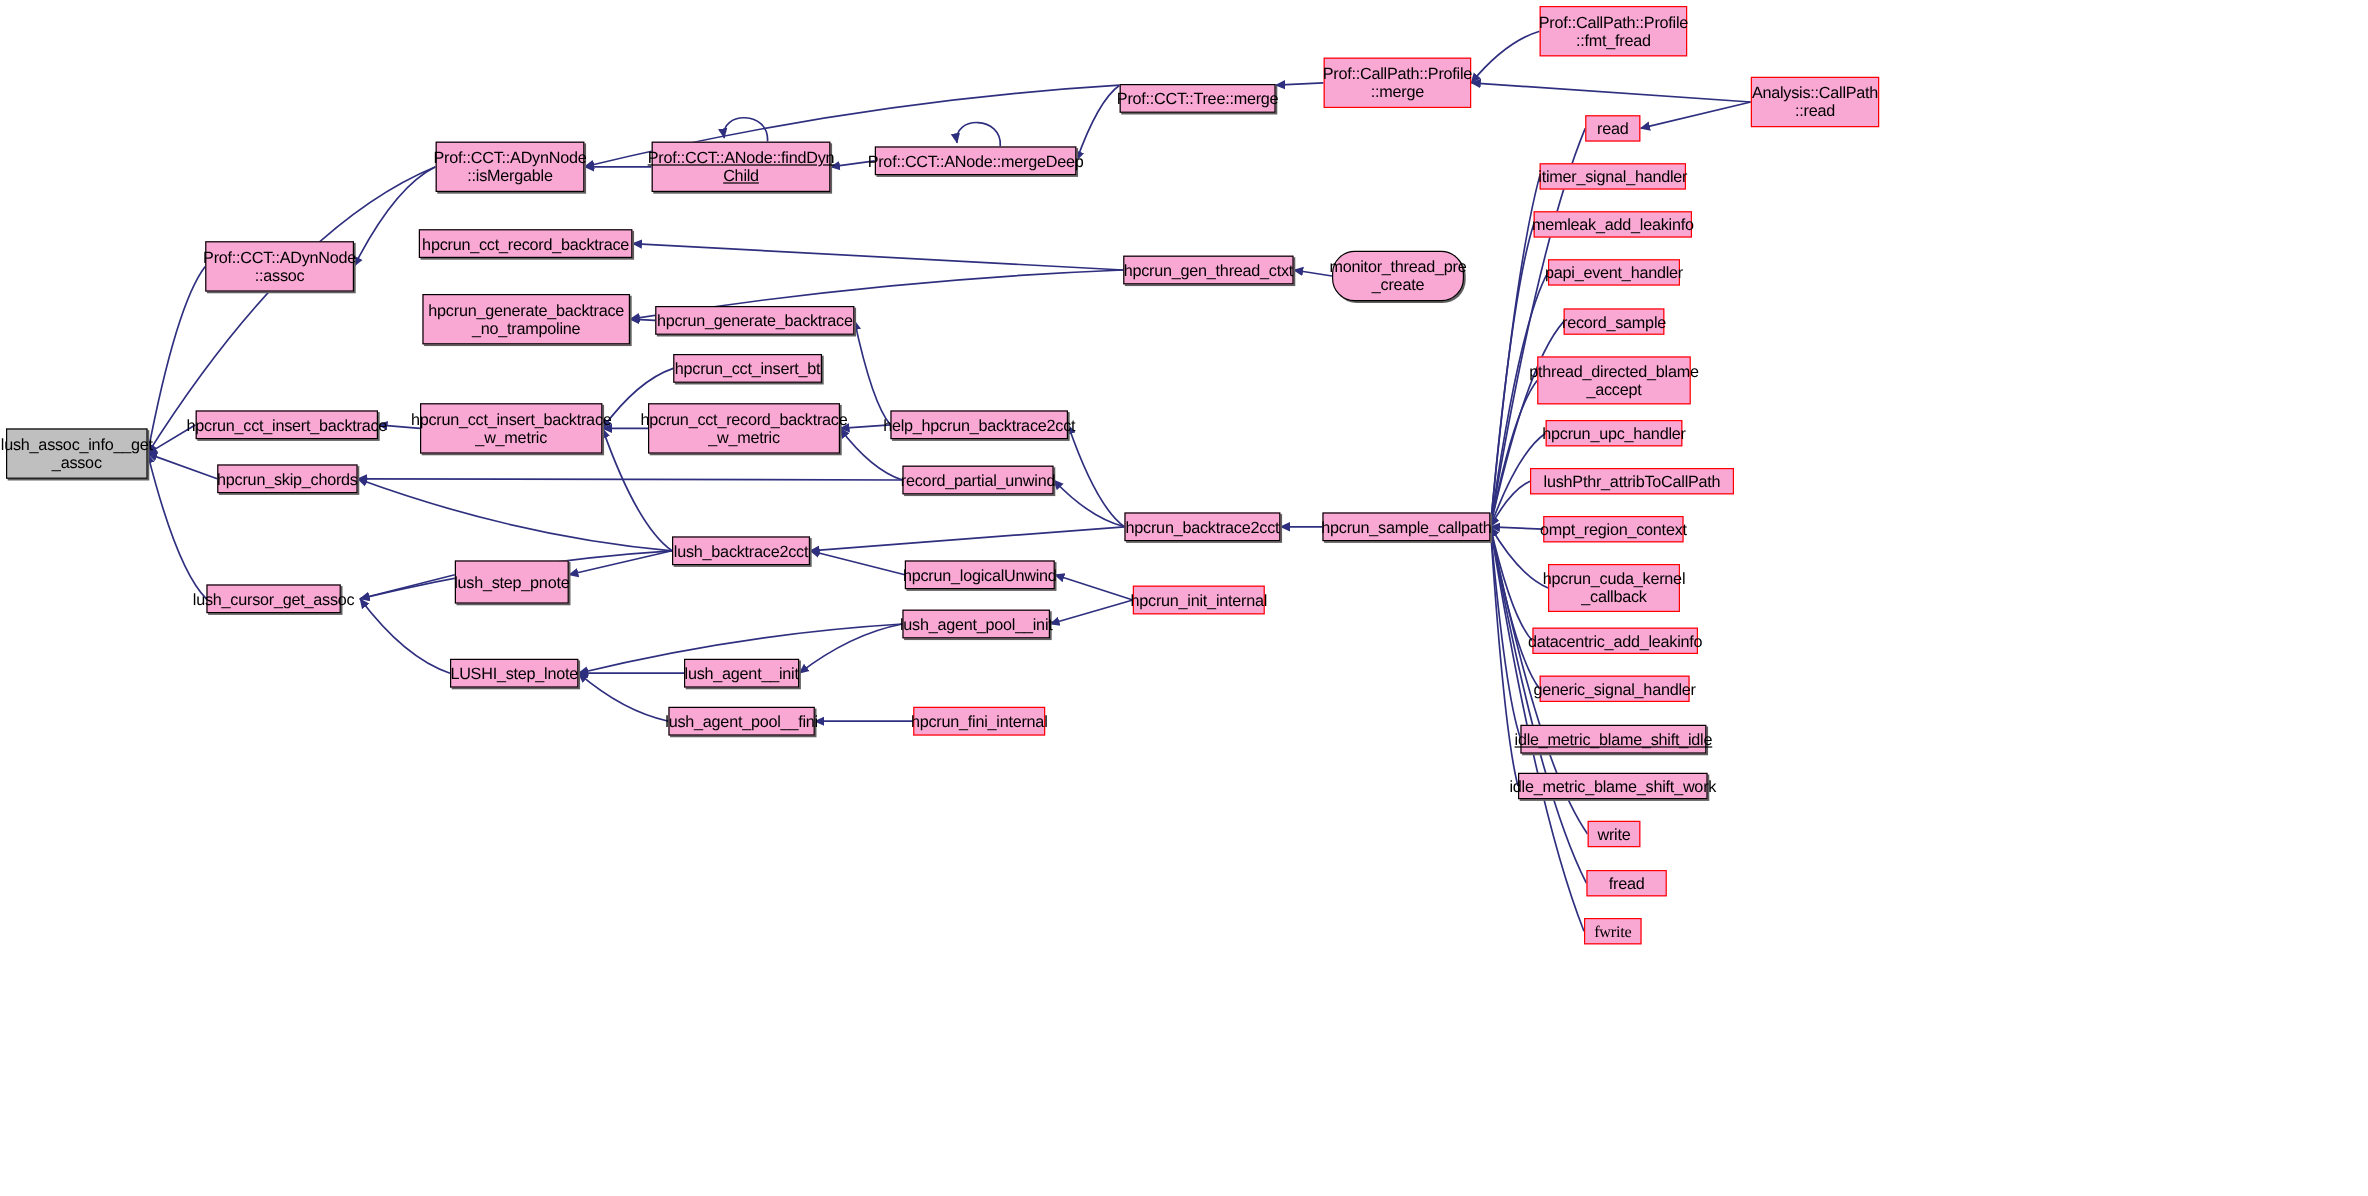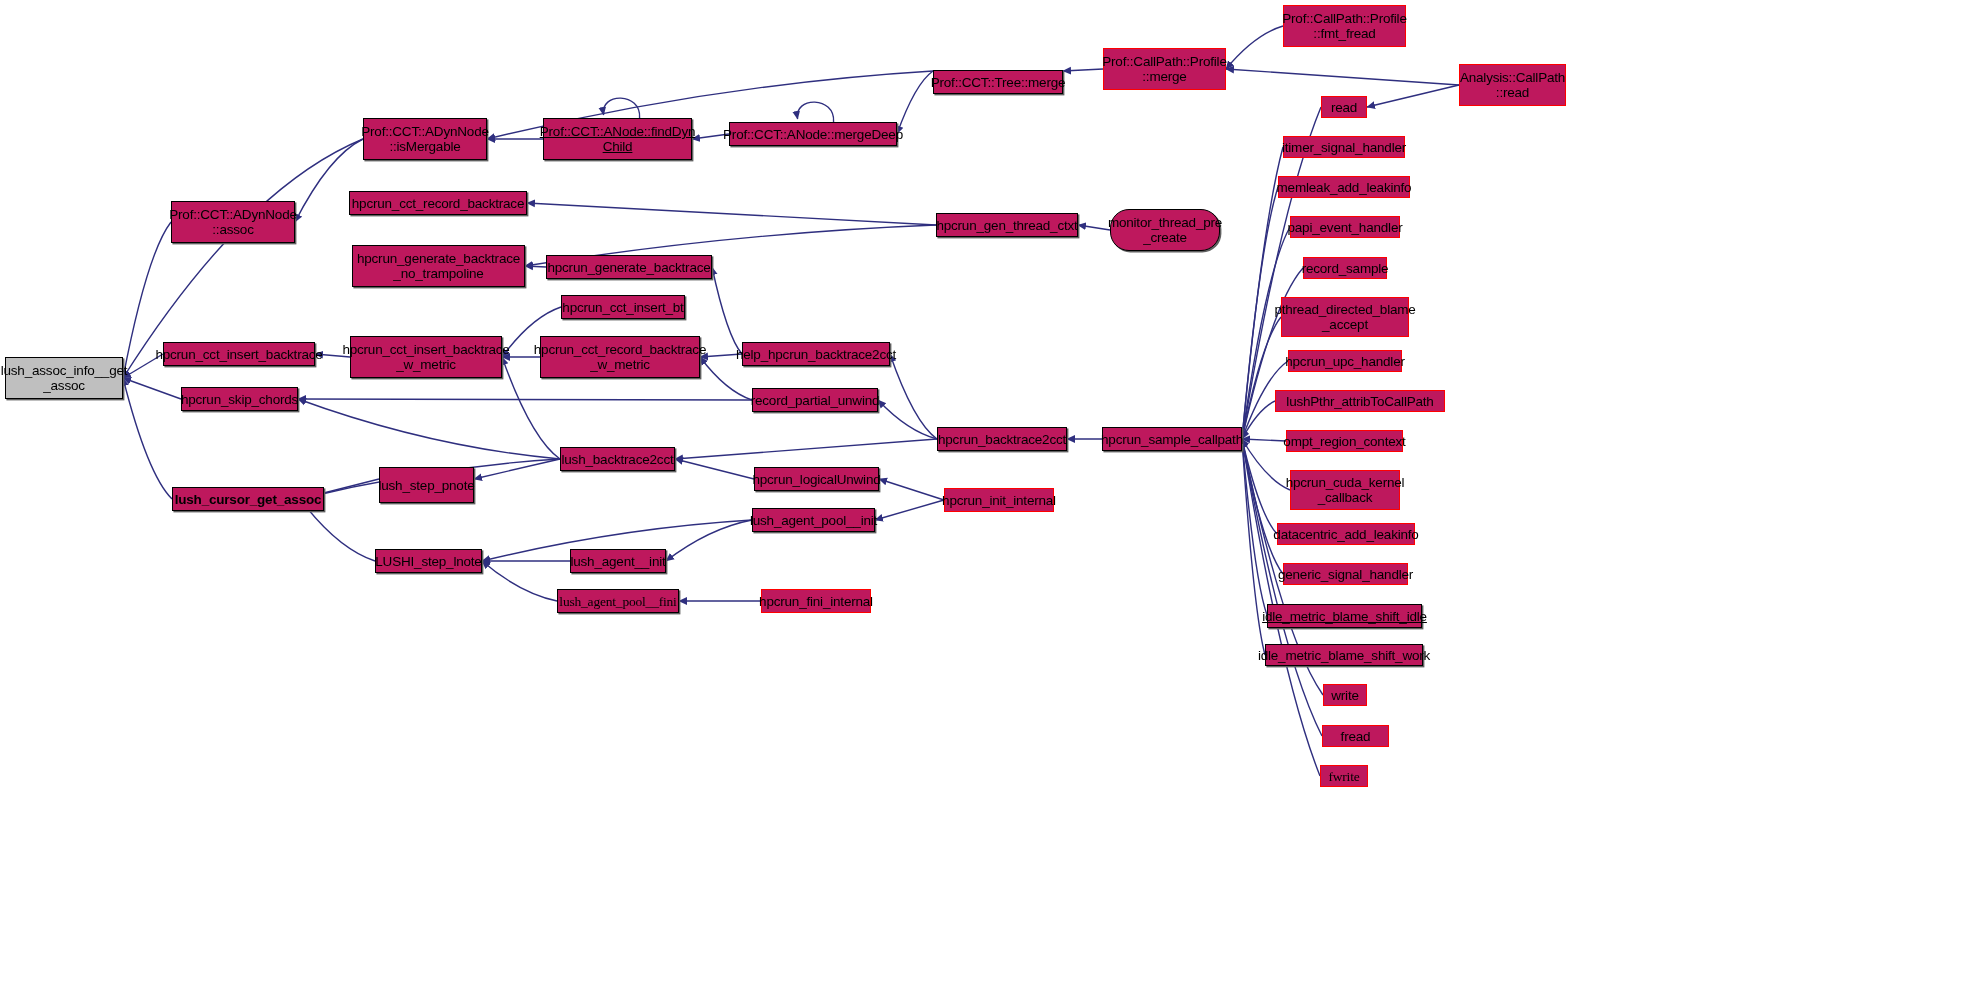--- a/index.html
+++ b/index.html
@@ -26,21 +26,21 @@
   .node {
     position: absolute;
     box-sizing: border-box;
     display: flex;
     align-items: center;
     justify-content: center;
     text-align: center;
     font-size: 13.5px;
     line-height: 15px;
     color: #000000;
-    background: #be185d;
+    background: #f9a8d4;
     border: 1px solid #000000;
     white-space: pre-line;
     letter-spacing: -0.2px;
     box-shadow: 1.4px 1.4px 0 0 #606060;
     z-index: 5;
   }
   .node.red {
     border: 1.6px solid #ff0000;
     box-shadow: none;
   }
@@ -157,25 +157,25 @@
 _w_metric</div>
       <div class="node" style="left: 742px; top: 342px; width: 148px; height: 24px;">help_hpcrun_backtrace2cct</div>
       <div class="node" style="left: 181px; top: 387px; width: 117px; height: 24px;">hpcrun_skip_chords</div>
       <div class="node" style="left: 752px; top: 388px; width: 126px; height: 24px;">record_partial_unwind</div>
       <div class="node" style="left: 937px; top: 427px; width: 130px; height: 24px;">hpcrun_backtrace2cct</div>
       <div class="node" style="left: 1102px; top: 427px; width: 140px; height: 24px;">hpcrun_sample_callpath</div>
       <div class="node" style="left: 560px; top: 447px; width: 115px; height: 24px;">lush_backtrace2cct</div>
       <div class="node" style="left: 379px; top: 467px; width: 95px; height: 36px;">lush_step_pnote</div>
       <div class="node" style="left: 754px; top: 467px; width: 125px; height: 24px;">hpcrun_logicalUnwind</div>
       <div class="node red" style="left: 944px; top: 488px; width: 110px; height: 24px;">hpcrun_init_internal</div>
-      <div class="node" style="left: 172px; top: 487px; width: 152px; height: 24px; font-weight: bold;">lush_cursor_get_assoc</div>
+      <div class="node" style="left: 172px; top: 487px; width: 112px; height: 24px;">lush_cursor_get_assoc</div>
       <div class="node" style="left: 752px; top: 508px; width: 123px; height: 24px;">lush_agent_pool__init</div>
       <div class="node" style="left: 570px; top: 549px; width: 96px; height: 24px;">lush_agent__init</div>
       <div class="node" style="left: 375px; top: 549px; width: 107px; height: 24px;">LUSHI_step_lnote</div>
-      <div class="node" style="left: 557px; top: 589px; width: 122px; height: 24px; font-family: Liberation Serif, serif;">lush_agent_pool__fini</div>
+      <div class="node" style="left: 557px; top: 589px; width: 122px; height: 24px;">lush_agent_pool__fini</div>
       <div class="node red" style="left: 761px; top: 589px; width: 110px; height: 24px;">hpcrun_fini_internal</div>
       <div class="node red" style="left: 1283px; top: 136px; width: 122px; height: 22px;">itimer_signal_handler</div>
       <div class="node red" style="left: 1278px; top: 176px; width: 132px; height: 22px;">memleak_add_leakinfo</div>
       <div class="node red" style="left: 1290px; top: 216px; width: 110px; height: 22px;">papi_event_handler</div>
       <div class="node red" style="left: 1303px; top: 257px; width: 84px; height: 22px;">record_sample</div>
       <div class="node red" style="left: 1281px; top: 297px; width: 128px; height: 40px;">pthread_directed_blame
 _accept</div>
       <div class="node red" style="left: 1288px; top: 350px; width: 114px; height: 22px;">hpcrun_upc_handler</div>
       <div class="node red" style="left: 1275px; top: 390px; width: 170px; height: 22px;">lushPthr_attribToCallPath</div>
       <div class="node red" style="left: 1286px; top: 430px; width: 117px; height: 22px;">ompt_region_context</div>

